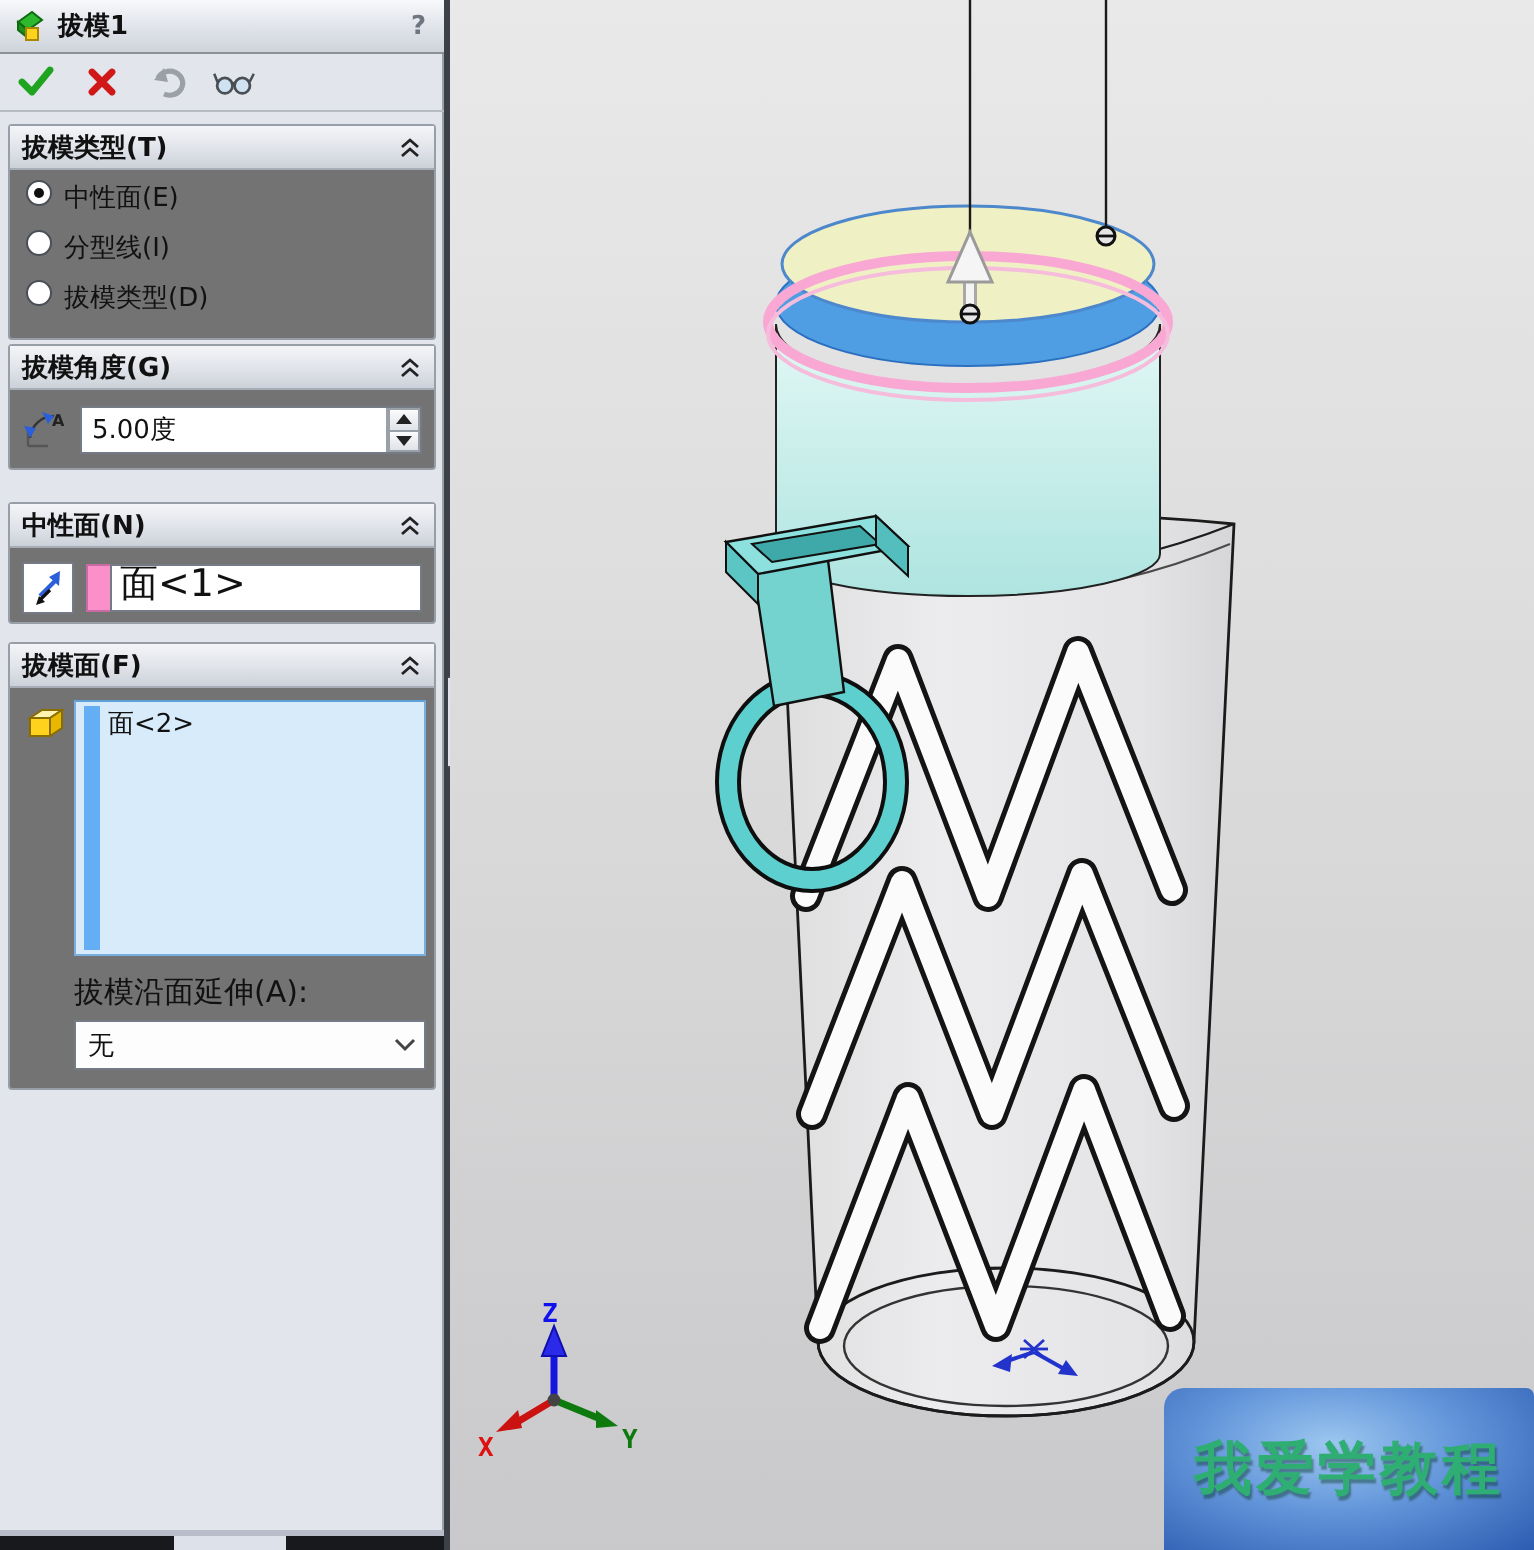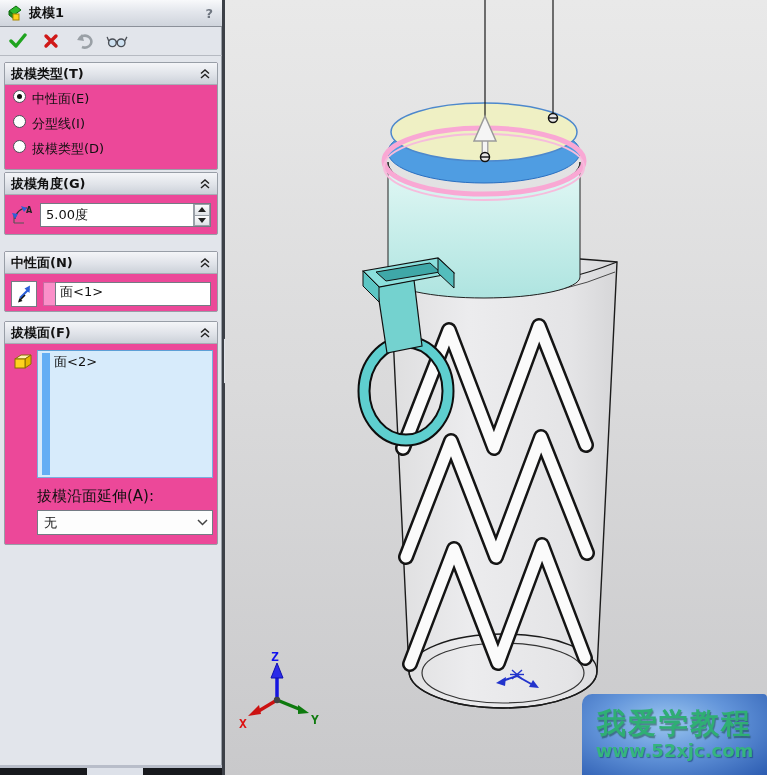--- a/index.html
+++ b/index.html
@@ -16,21 +16,21 @@
     background:linear-gradient(180deg,#f8f9fb 0%,#e3e6ec 45%,#cfd4dc 100%);
     border-bottom:1px solid #8b9099; display:flex; align-items:center; padding:0 6px; }
   #titlebar .t-title { font-size:13px; font-weight:bold; color:#111; margin-left:5px; flex:1; }
   #titlebar .t-help { font-size:13px; font-weight:bold; color:#6f7680; padding:0 3px; }
   #pm-toolbar { position:absolute; left:0; top:27px; width:222px; height:29px;
     display:flex; align-items:center; gap:11px; padding-left:7px;
     border-bottom:1px solid #b6bac2; }
   .tb-btn { width:22px; height:20px; display:flex; align-items:center; justify-content:center; }
 
   .group { position:absolute; left:4px; width:214px;
-    border:1px solid #989ea7; border-radius:2px; background:#ec4899; }
+    border:1px solid #989ea7; border-radius:2px; background:#737373; }
   .group-header { height:22px; display:flex; align-items:center; padding:0 6px;
     background:linear-gradient(180deg,#f4f5f8 0%,#e0e3e9 55%,#ccd1d9 100%);
     border-bottom:1px solid #a7adb6; font-size:13px; font-weight:bold; color:#111; }
   .group-header .gh-label { flex:1; }
   #grp-type   { top:62px;  height:108px; }
   #grp-angle  { top:172px; height:63px;  }
   #grp-neutral{ top:251px; height:61px;  }
   #grp-faces  { top:321px; height:224px; }
 
   .radio-row { display:flex; gap:6px; padding:5px 8px 2px 8px; }
@@ -49,21 +49,21 @@
     border:1px solid #9aa0a8; display:flex; align-items:center; justify-content:center; }
   .spin-btn.up { border-bottom:none; }
   .tri-up { width:0; height:0; border-left:4px solid transparent; border-right:4px solid transparent; border-bottom:5px solid #222; }
   .tri-dn { width:0; height:0; border-left:4px solid transparent; border-right:4px solid transparent; border-top:5px solid #222; }
 
   .sel-row { display:flex; align-items:center; gap:0; padding:7px 6px 0 6px; }
   .dir-btn { width:26px; height:26px; background:#fff; border:1px solid #747b84;
     margin-right:6px; display:flex; align-items:center; justify-content:center; }
   .swatch { width:12px; height:24px; background:#fb8fc9; border:1px solid #c86ba2; border-right:none; }
   .sel-field { flex:1; height:24px; background:#fff; border:1px solid #747b84;
-    font-size:13px; color:#111; display:flex; align-items:flex-start; padding-left:4px; }
+    font-size:19px; color:#111; display:flex; align-items:flex-end; padding-left:4px; }
 
   .faces-body { position:relative; height:179px; }
   .cube-icon-wrap { position:absolute; left:7px; top:8px; }
   .facelist { position:absolute; left:32px; top:6px; width:176px; height:128px;
     background:#d7ebfb; border:1px solid #79aede; border-top-color:#5d9fd6; }
   .facelist .fl-strip { position:absolute; left:4px; top:2px; bottom:2px; width:8px; background:#63aef4; }
   .facelist .fl-row { position:absolute; left:16px; top:2px; right:2px; height:18px;
     font-size:13px; color:#111; display:flex; align-items:center; }
   .prop-label { position:absolute; left:32px; top:143px; font-size:15px; color:#111; }
   .dropdown { position:absolute; left:32px; top:166px; width:176px; height:25px;
@@ -350,16 +350,15 @@
         <circle cx="52" cy="700" r="3.2" fill="#444"></circle>
         <text x="46" y="661" fill="#1111ee">Z</text>
         <text x="14" y="728" fill="#dd1111">X</text>
         <text x="86" y="724" fill="#0e7a0e">Y</text>
       </g>
     </svg>
   </div>
 
   <div id="watermark">
     <div class="wm-title">我爱学教程</div>
-    <div class="wm-url">www.52xjc.com</div>
   </div>
 
 </div>
 
 </body></html>

